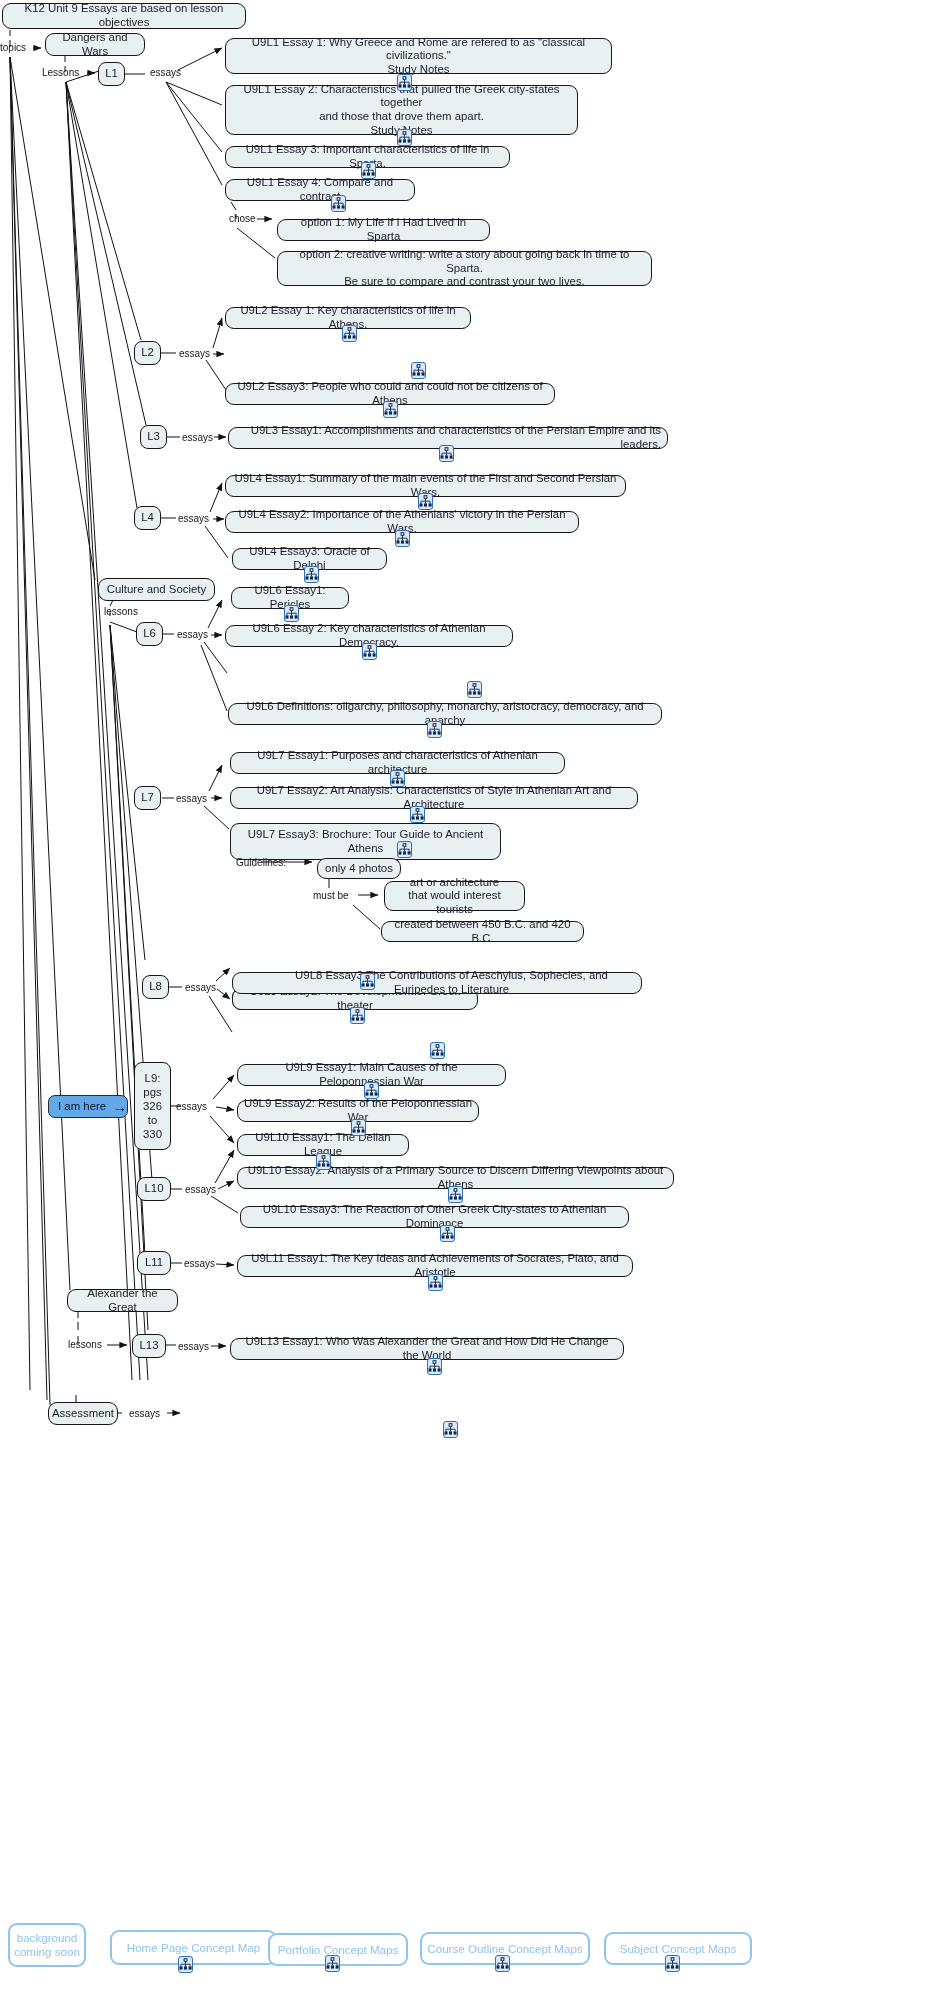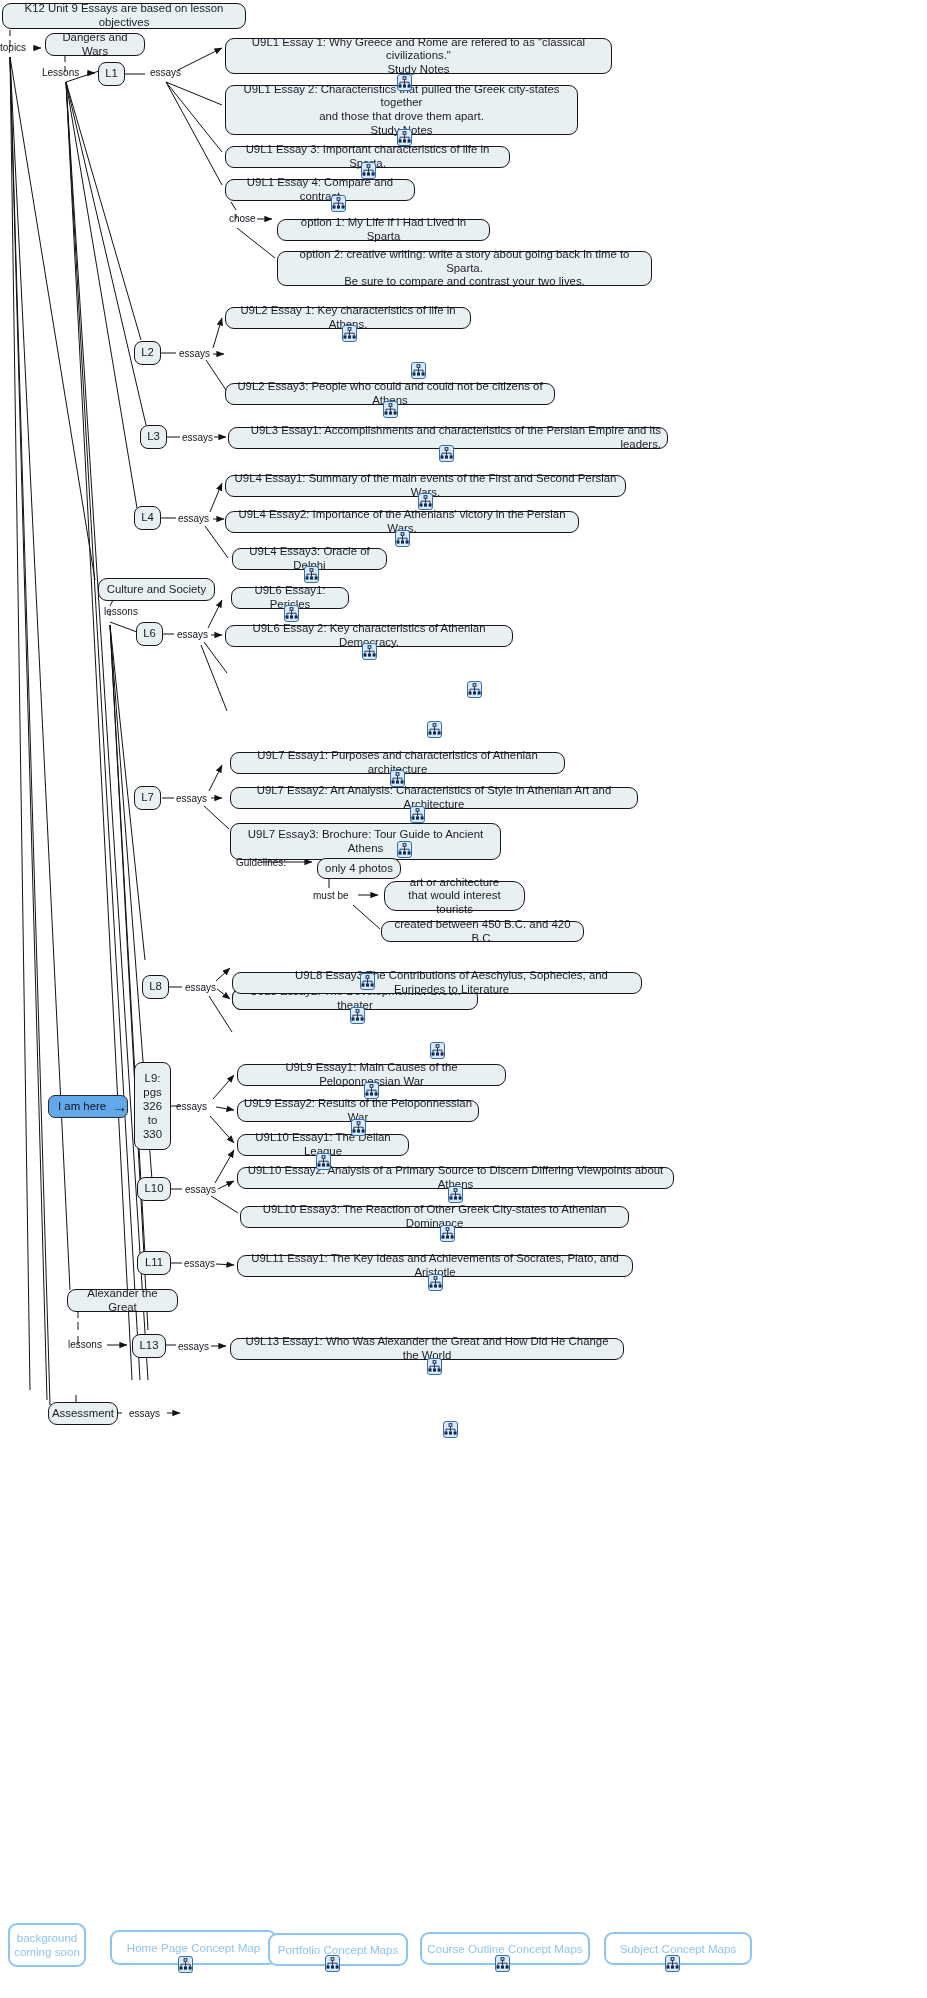--- a/index.html
+++ b/index.html
@@ -299,40 +299,43 @@
   <div class="node lesson" style="left:136px; top:622px; width:27px; height:24px;">
     <span>L6</span>
   </div>
   <div class="elabel" style="left:177px; top:628px;">essays</div>
   <div class="node" style="left:231px; top:587px; width:118px; height:22px;">
     <span>U9L6 Essay1: Pericles</span>
   </div>
   <div class="node" style="left:225px; top:625px; width:288px; height:22px;">
     <span>U9L6 Essay 2: Key characteristics of Athenian Democracy.</span>
   </div>
+  <div class="node" style="left:228px; top:703px; width:434px; height:22px;">
+    <span>U9L6 Definitions: oligarchy, philosophy, monarchy, aristocracy, democracy, and anarchy</span>
+  </div>
 
   <div class="node lesson" style="left:134px; top:786px; width:27px; height:24px;">
     <span>L7</span>
   </div>
   <div class="elabel" style="left:176px; top:792px;">essays</div>
   <div class="node" style="left:230px; top:752px; width:335px; height:22px;">
     <span>U9L7 Essay1: Purposes and characteristics of Athenian architecture</span>
   </div>
   <div class="node" style="left:230px; top:787px; width:408px; height:22px;">
     <span>U9L7 Essay2: Art Analysis: Characteristics of Style in Athenian Art and Architecture</span>
   </div>
   <div class="node" style="left:230px; top:823px; width:271px; height:37px;">
     <span>U9L7 Essay3: Brochure: Tour Guide to Ancient Athens</span>
   </div>
   <div class="elabel" style="left:236px; top:856px;">Guidelines:</div>
   <div class="node" style="left:317px; top:858px; width:84px; height:21px;">
     <span>only 4 photos</span>
   </div>
   <div class="elabel" style="left:313px; top:889px;">must be</div>
-  <div class="node" style="left:384px; top:881px; width:141px; height:30px;border-radius:12px;">
+  <div class="node" style="left:384px; top:881px; width:141px; height:30px;">
     <span>art or architecture
 that would interest tourists</span>
   </div>
   <div class="node" style="left:381px; top:921px; width:203px; height:21px;">
     <span>created between 450 B.C. and 420 B.C.</span>
   </div>
 
   <div class="node lesson" style="left:142px; top:975px; width:27px; height:24px;">
     <span>L8</span>
   </div>

